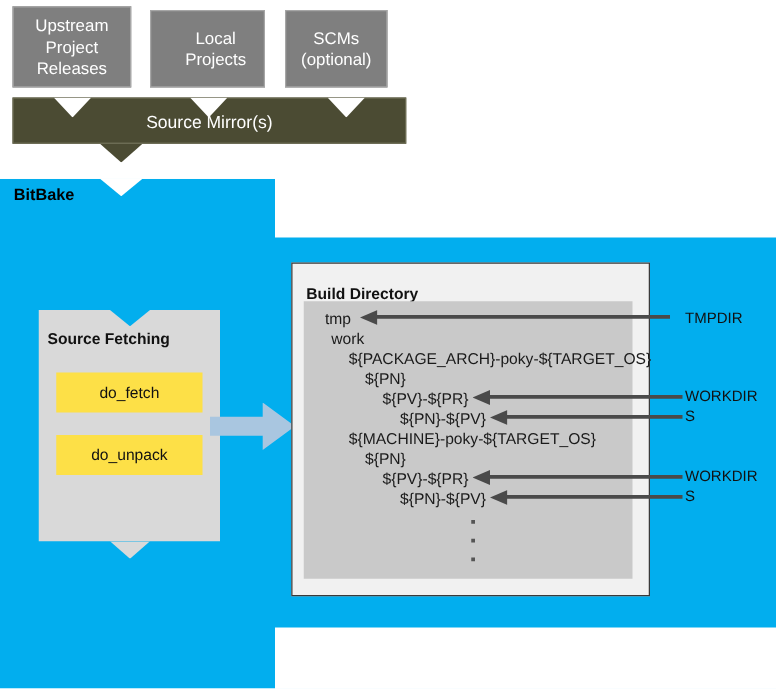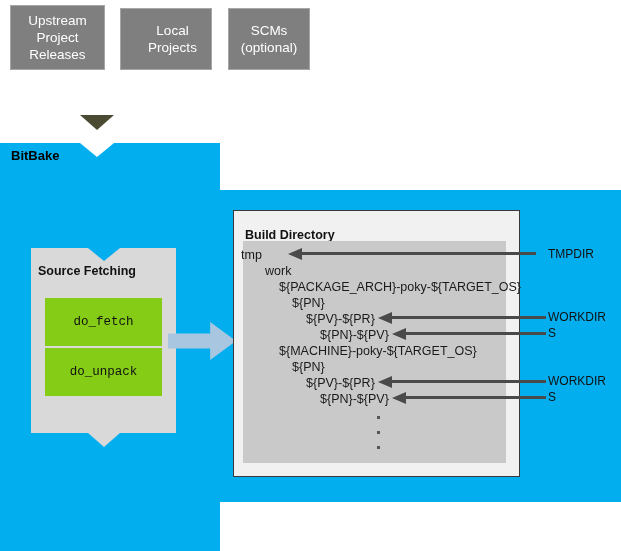--- a/index.html
+++ b/index.html
@@ -138,28 +138,27 @@
     left: 38px;
     top: 264px;
     font-size: 12.5px;
     font-weight: bold;
     color: #111111;
   }
   .task-box {
     position: absolute;
     left: 45px;
     width: 117px;
-    height: 48px;
-    background: #84cc16;
+    height: 32px;
+    background: #fde047;
     color: #111111;
     font-size: 12.5px;
     display: flex;
     align-items: center;
     justify-content: center;
-    font-family: Liberation Mono, monospace;
   }
   .task-box.t1 { top: 298px; }
   .task-box.t2 { top: 348px; }
 
   
   .flow-arrow {
     position: absolute;
     left: 168px;
     top: 322px;
     width: 68px;
@@ -241,20 +240,23 @@
   </div>
   <div class="src-box" style="left:120px; top:8px; width:92px; height:62px;padding-left:13px;">
     <span>Local
 Projects</span>
   </div>
   <div class="src-box" style="left:228px; top:8px; width:82px; height:62px;">
     <span>SCMs
 (optional)</span>
   </div>
 
+  <div class="mirror-bar">
+    <span>Source Mirror(s)</span>
+  </div>
   <div class="notch" style="left:43px; top:78px;"></div>
   <div class="notch" style="left:152px; top:78px;"></div>
   <div class="notch" style="left:262px; top:78px;"></div>
   <div class="mirror-tail"></div>
 
   <div class="bitbake-region"></div>
   <div class="bitbake-notch"></div>
   <div class="bitbake-label">BitBake</div>
 
   <div class="fetch-panel"></div>
@@ -267,21 +269,21 @@
   <div class="task-box t2">
     <span>do_unpack</span>
   </div>
 
   <div class="flow-arrow"></div>
 
   <div class="build-panel"></div>
   <div class="build-title">Build Directory</div>
   <div class="tree-area"></div>
 
-  <div class="tree-line" style="left:241px; top:248px;">tmp</div>
+  <div class="tree-line" style="left:260px; top:248px;">tmp</div>
   <div class="tree-line" style="left:265px; top:264px;">work</div>
   <div class="tree-line" style="left:279px; top:280px;">${PACKAGE_ARCH}-poky-${TARGET_OS}</div>
   <div class="tree-line" style="left:292px; top:296px;">${PN}</div>
   <div class="tree-line" style="left:306px; top:312px;">${PV}-${PR}</div>
   <div class="tree-line" style="left:320px; top:328px;">${PN}-${PV}</div>
   <div class="tree-line" style="left:279px; top:344px;">${MACHINE}-poky-${TARGET_OS}</div>
   <div class="tree-line" style="left:292px; top:360px;">${PN}</div>
   <div class="tree-line" style="left:306px; top:376px;">${PV}-${PR}</div>
   <div class="tree-line" style="left:320px; top:392px;">${PN}-${PV}</div>
 

